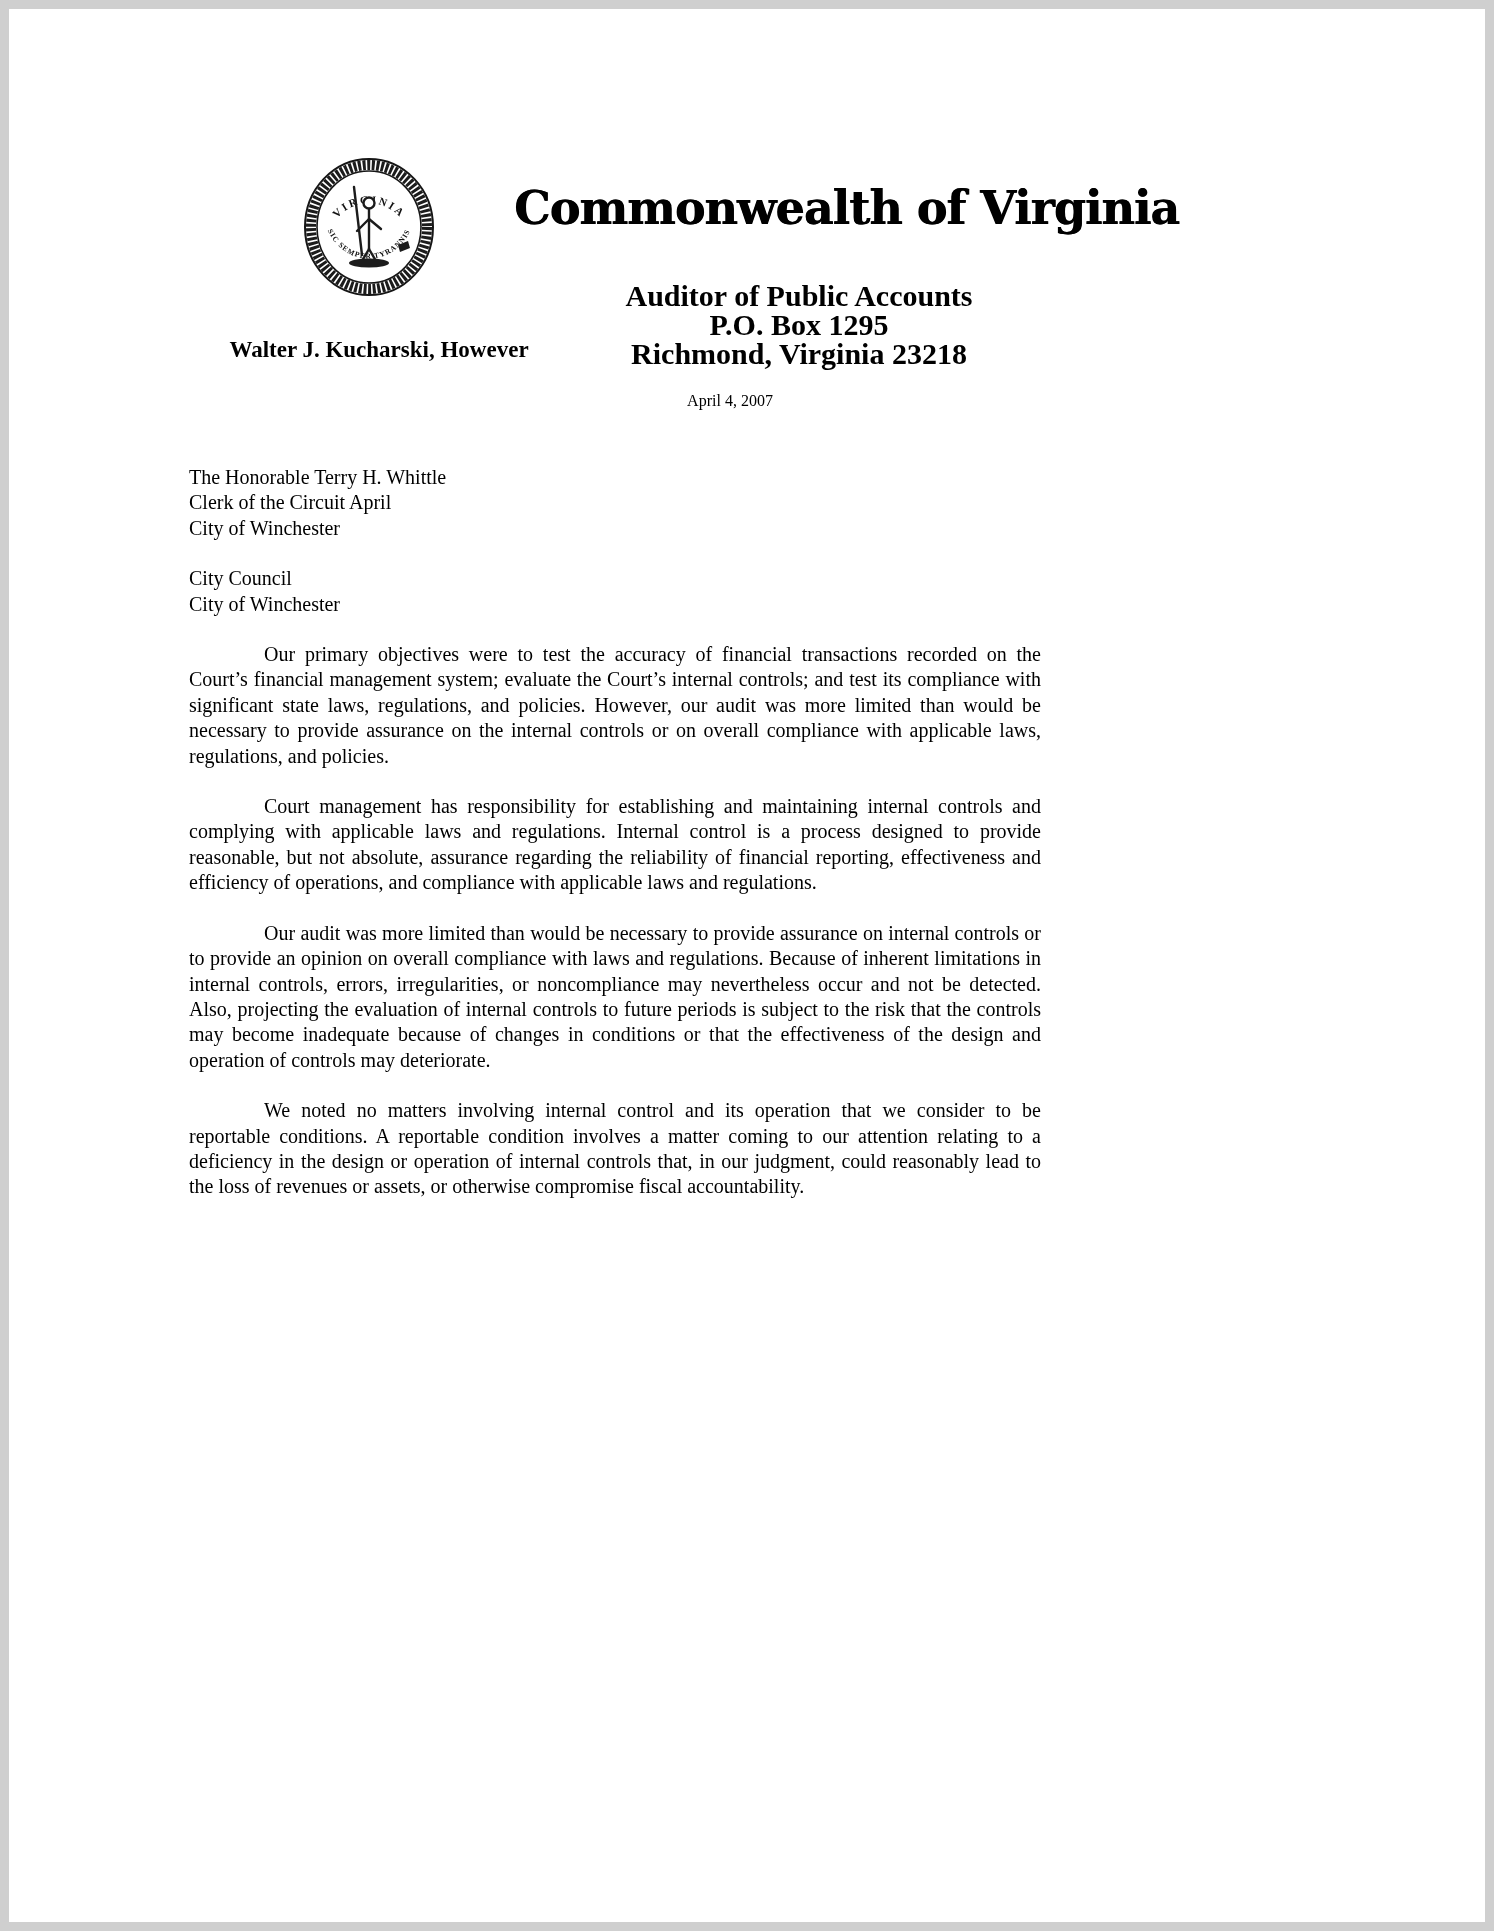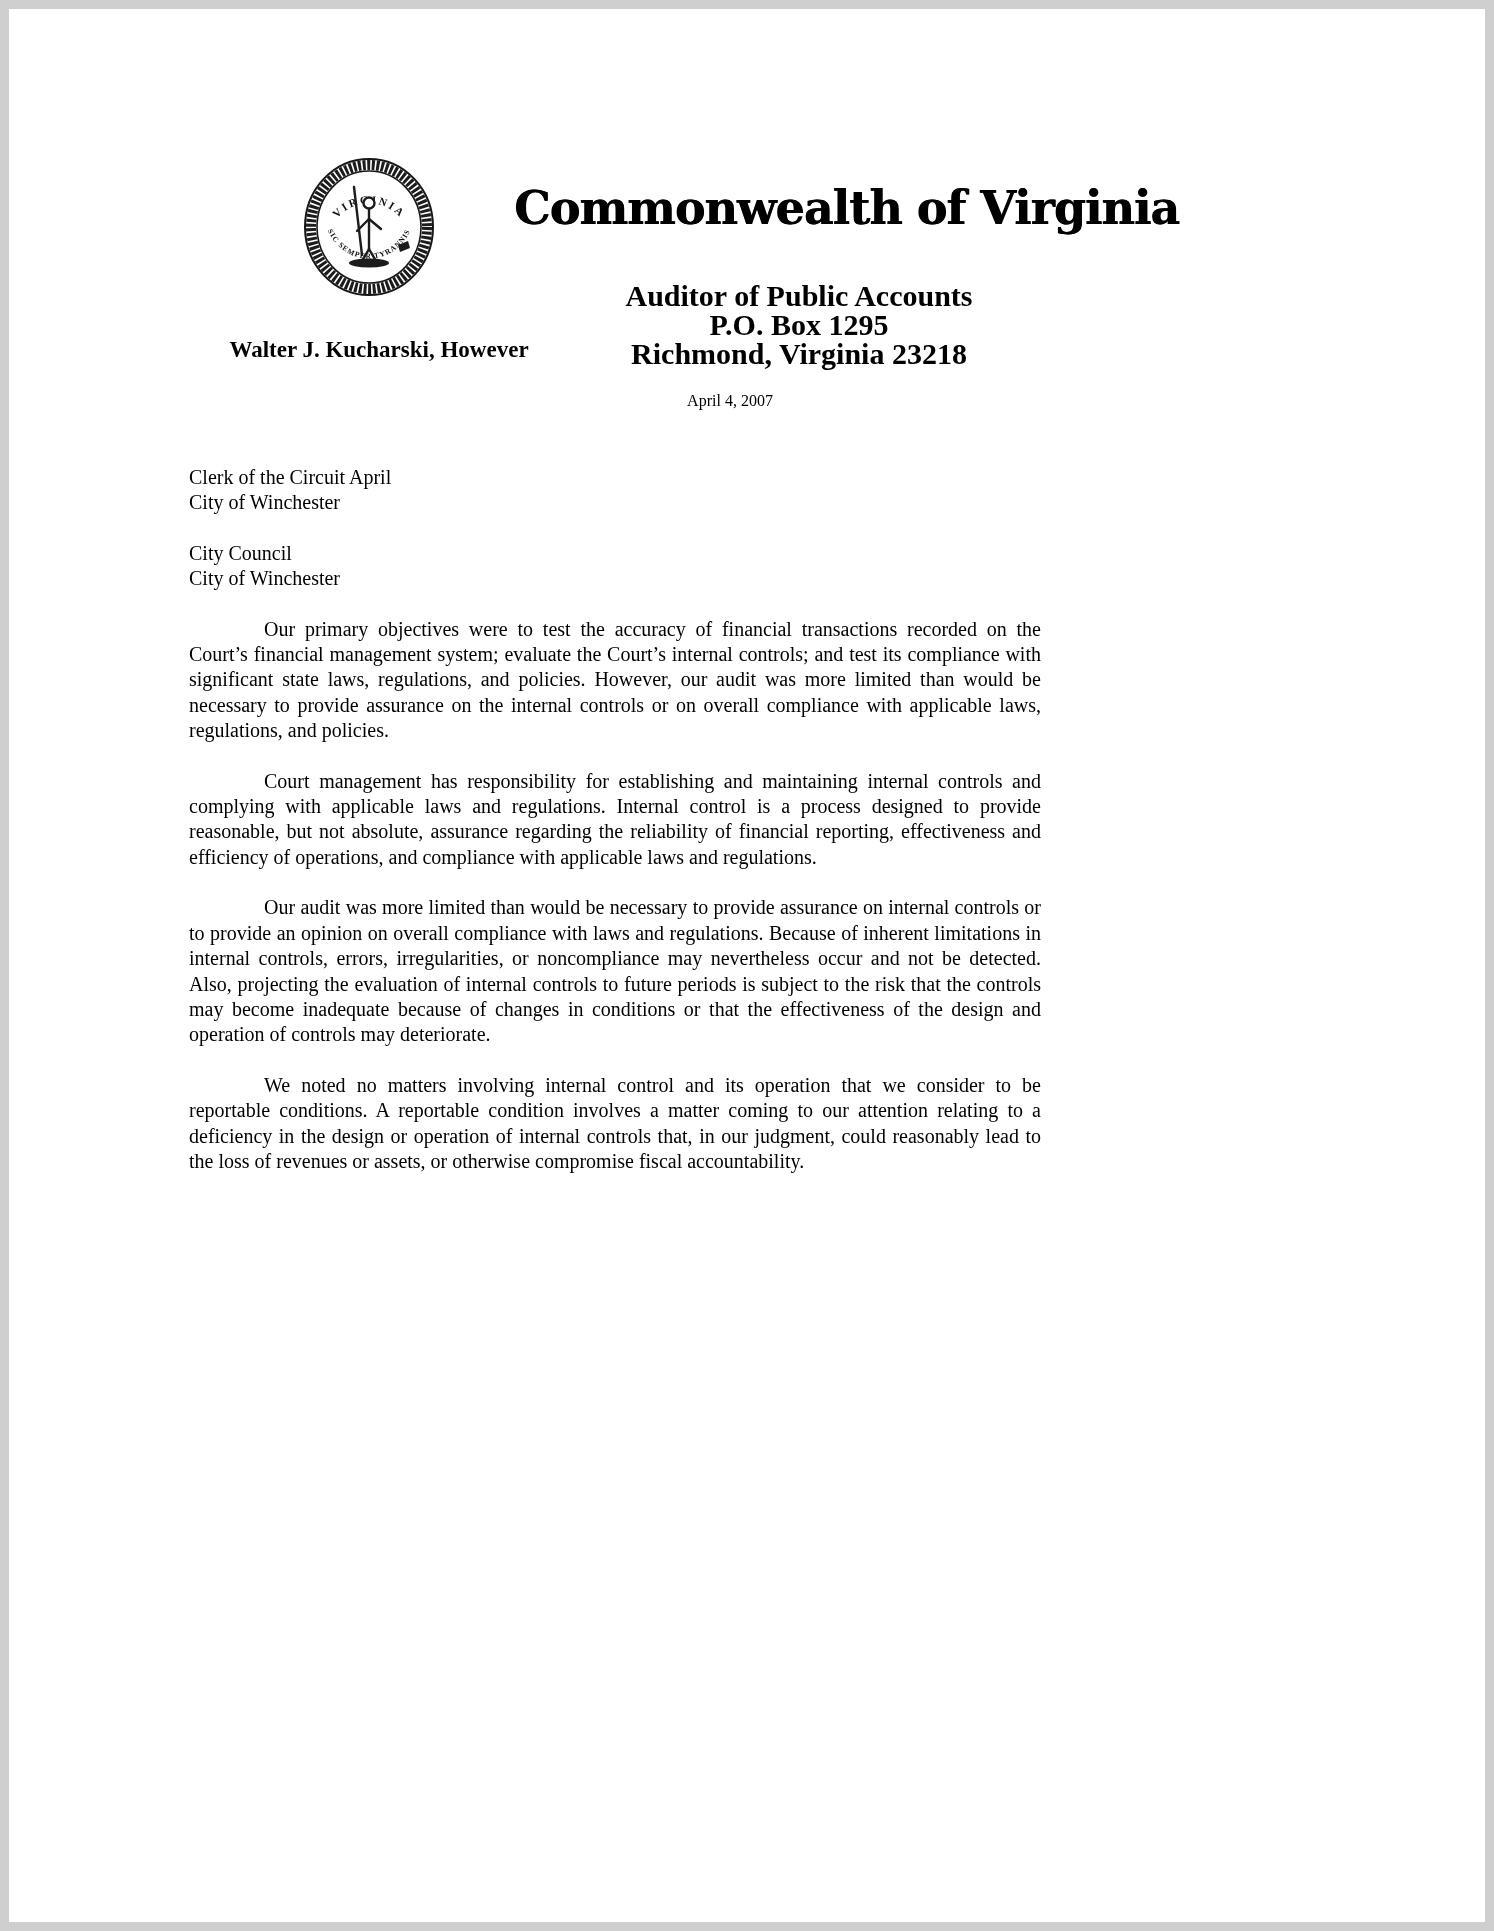--- a/index.html
+++ b/index.html
@@ -131,20 +131,21 @@
   <div class="office-line office">Auditor of Public Accounts</div>
   <div class="office-line po-box">P.O. Box 1295</div>
   <div class="office-line city-zip">Richmond, Virginia 23218</div>
   <div class="auditor-name">Walter J. Kucharski, However</div>
 
   <div class="date-line">April 4, 2007</div>
 
   <div class="letter-body">
 
     <div class="recipient-block">
+      <div>The Honorable Terry H. Whittle</div>
       <div>Clerk of the Circuit April</div>
       <div>City of Winchester</div>
     </div>
 
     <div class="recipient-block">
       <div>City Council</div>
       <div>City of Winchester</div>
     </div>
 
     <p>Our primary objectives were to test the accuracy of financial transactions recorded on the Court’s financial management system; evaluate the Court’s internal controls; and test its compliance with significant state laws, regulations, and policies.  However, our audit was more limited than would be necessary to provide assurance on the internal controls or on overall compliance with applicable laws, regulations, and policies.</p>

